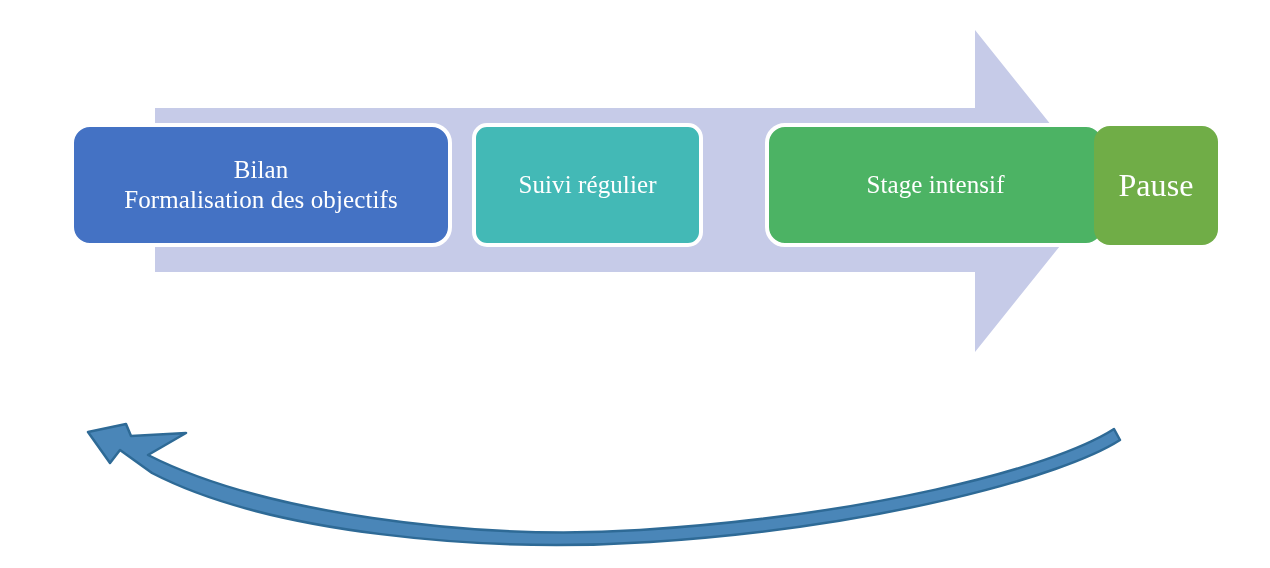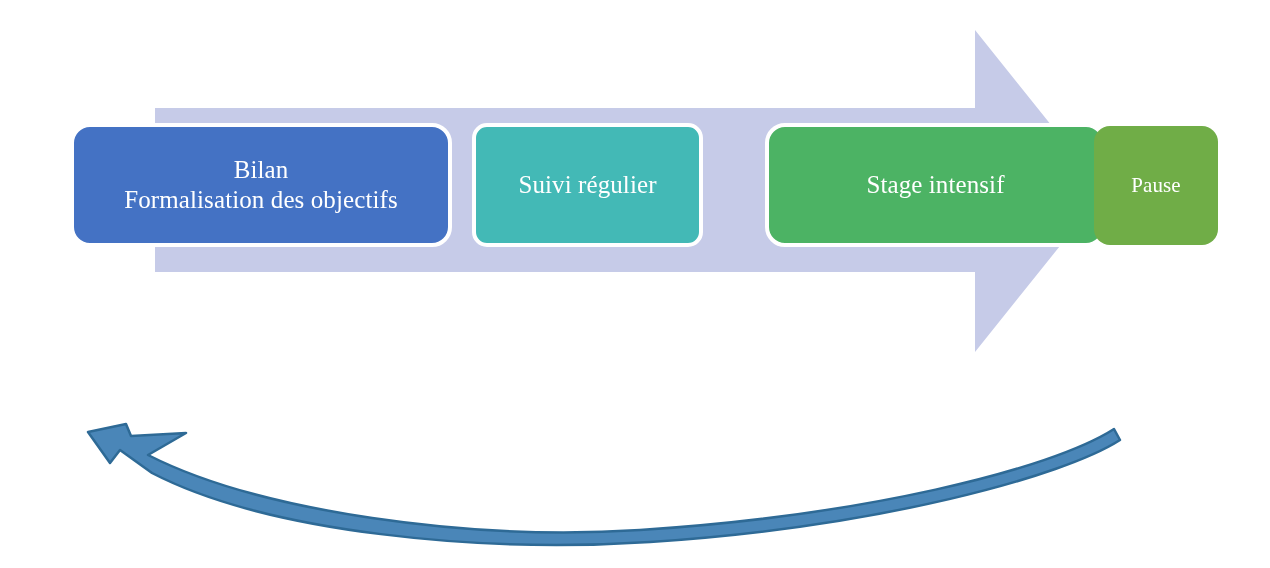--- a/index.html
+++ b/index.html
@@ -60,21 +60,21 @@
   #stage-suivi {
     left: 472px; top: 123px;  width: 231px;  height: 124px;
     font-size: 25px;
   }
   #stage-intensif {
     left: 765px; top: 123px;  width: 341px;  height: 124px;
     font-size: 25px;
   }
   #stage-pause {
     left: 1094px; top: 126px; width: 124px;  height: 119px;
-    font-size: 21px;
+    font-size: 32px;
     border-radius: 16px;
   }
   
   #feedback-arrow-svg {
     position: absolute;
     left: 0;
     top: 0;
     width: 1270px;
     height: 568px;
     pointer-events: none;

